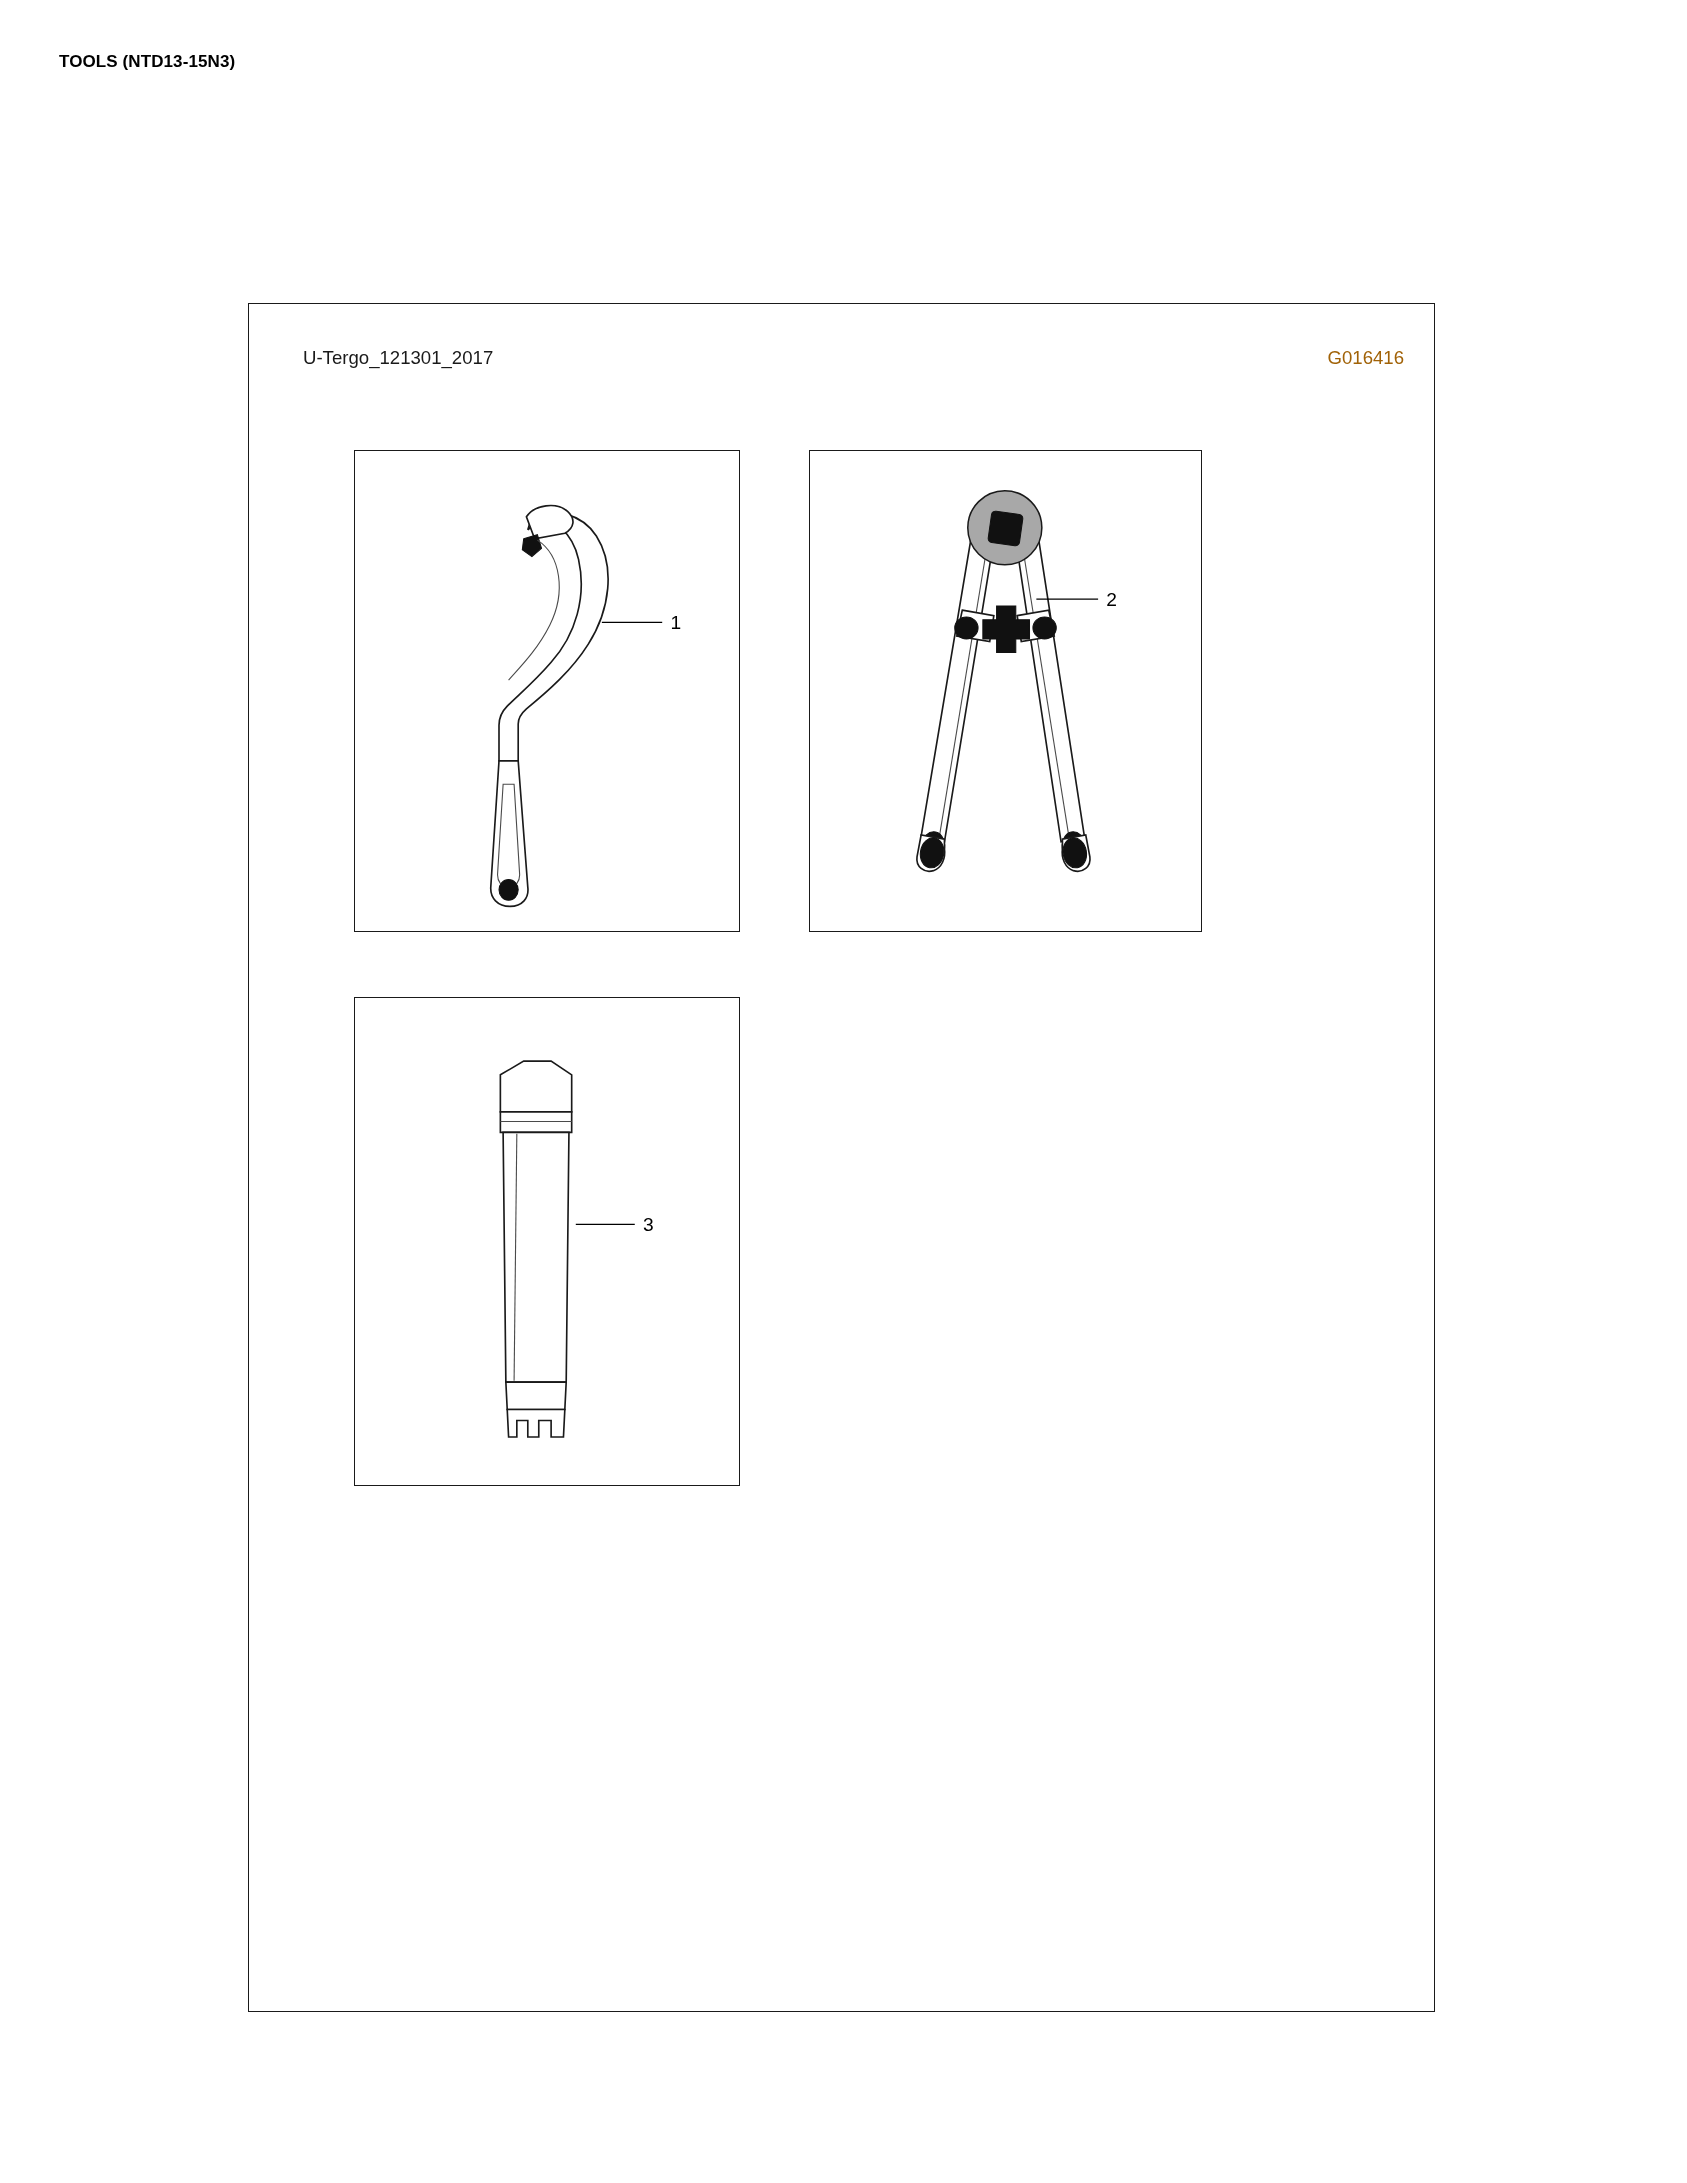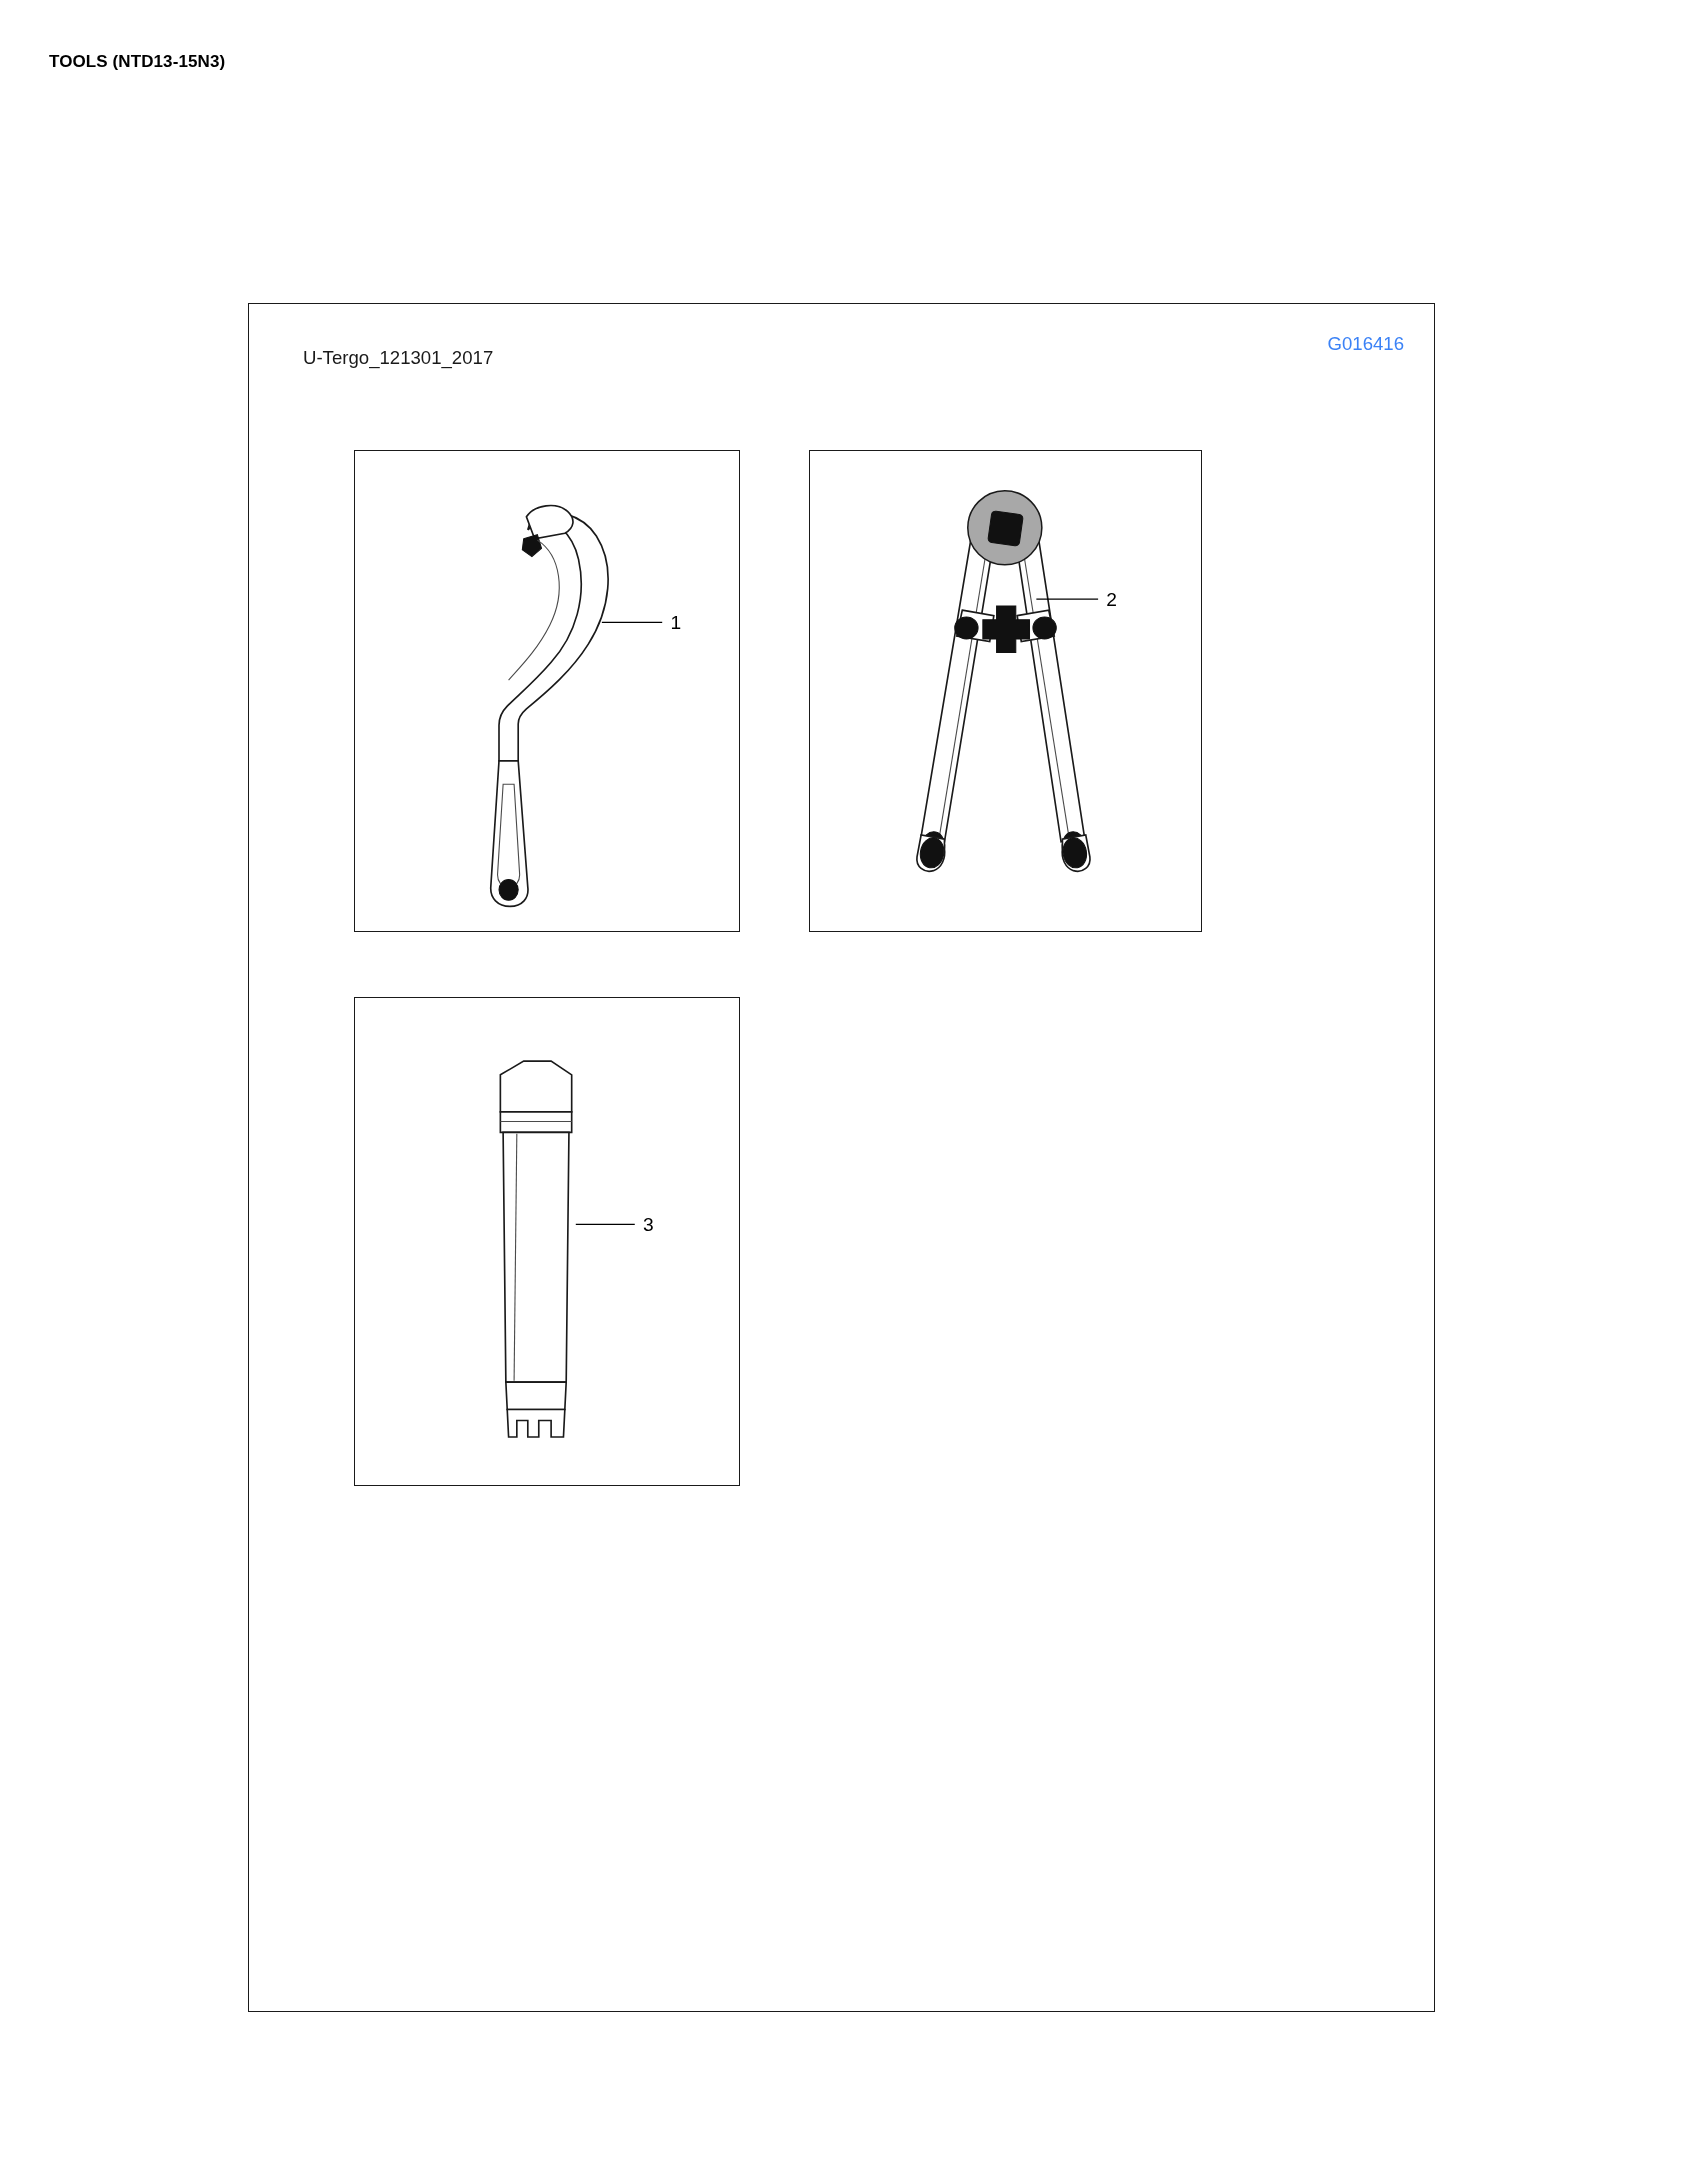--- a/index.html
+++ b/index.html
@@ -16,21 +16,21 @@
     overflow: hidden;
   }
   .page {
     position: absolute;
     left: 0; top: 0;
     width: 1687px;
     height: 2183px;
   }
   .title {
     position: absolute;
-    left: 49px;
+    left: 59px;
     top: 52px;
     font-size: 17px;
     font-weight: bold;
     letter-spacing: 0.1px;
     white-space: nowrap;
   }
   .breadcrumb {
     position: absolute;
     left: 59px;
     top: 119px;
@@ -54,23 +54,23 @@
     left: 40px;
     top: 43px;
     font-size: 18.6px;
     color: #1a1a1a;
     white-space: nowrap;
     margin-left: 14px;
   }
   .fig-caption-right {
     position: absolute;
     right: 30px;
-    top: 29px;
+    top: 43px;
     font-size: 18.6px;
-    color: #3b82f6;
+    color: #a16207;
     white-space: nowrap;
   }
   .panel {
     position: absolute;
     border: 1.4px solid #1a1a1a;
     box-sizing: border-box;
     background: #ffffff;
   }
   #panel-1 { left: 105px; top: 146px; width: 386px; height: 482px; }
   #panel-2 { left: 560px; top: 146px; width: 393px; height: 482px; }

